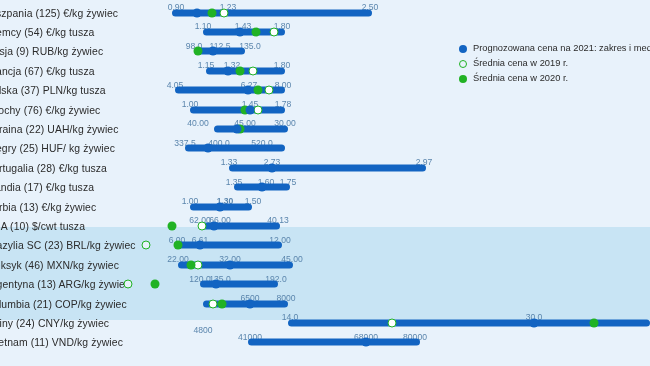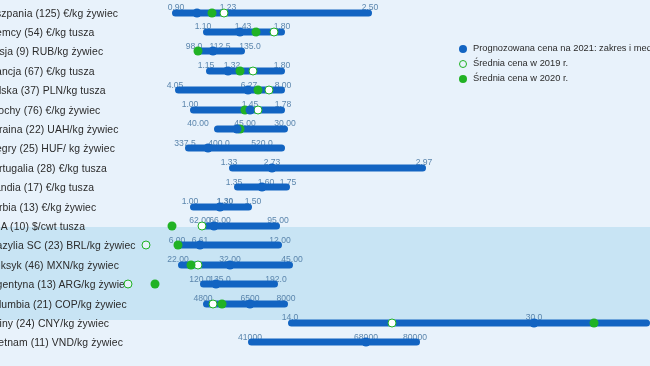--- a/index.html
+++ b/index.html
@@ -205,21 +205,21 @@
         <div class="tick above" style="left: 190px;">1.00</div>
         <div class="tick above" style="left: 225px; font-weight: bold;">1.30</div>
         <div class="tick above" style="left: 253px;">1.50</div>
         <div class="bar" style="left: 190px; width: 62px;"></div>
         <div class="dot median" style="left: 220px;"></div>
       </div>
       <div class="row" style="top: 216.4px;">
         <div class="row-label" style="left: -14px;">USA (10) $/cwt tusza</div>
         <div class="tick above" style="left: 200px;">62.00</div>
         <div class="tick above" style="left: 220px;">66.00</div>
-        <div class="tick above" style="left: 278px;">95.00</div>
+        <div class="tick above" style="left: 278px;">40.13</div>
         <div class="bar" style="left: 200px; width: 80px;"></div>
         <div class="dot y2019" style="left: 202px;"></div>
         <div class="dot y2020" style="left: 172px;"></div>
         <div class="dot median" style="left: 214px;"></div>
       </div>
       <div class="row" style="top: 235.8px;">
         <div class="row-label" style="left: -14px;">Brazylia SC (23) BRL/kg żywiec</div>
         <div class="tick above" style="left: 177px;">6.00</div>
         <div class="tick above" style="left: 200px;">6.61</div>
         <div class="tick above" style="left: 280px;">12.00</div>
@@ -243,21 +243,21 @@
         <div class="tick above" style="left: 200px;">120.0</div>
         <div class="tick above" style="left: 220px;">135.0</div>
         <div class="tick above" style="left: 276px;">192.0</div>
         <div class="bar" style="left: 200px; width: 78px;"></div>
         <div class="dot y2019 outside" style="left: 128px;"></div>
         <div class="dot y2020" style="left: 155px;"></div>
         <div class="dot median" style="left: 216px;"></div>
       </div>
       <div class="row" style="top: 294px;">
         <div class="row-label" style="left: -14px;">Kolumbia (21) COP/kg żywiec</div>
-        <div class="tick above" style="left: 203px;">4800</div>
+        <div class="tick above" style="left: 203px; margin-top: 32px;">4800</div>
         <div class="tick above" style="left: 250px;">6500</div>
         <div class="tick above" style="left: 286px;">8000</div>
         <div class="bar" style="left: 203px; width: 85px;"></div>
         <div class="dot y2019" style="left: 213px;"></div>
         <div class="dot y2020" style="left: 222px;"></div>
         <div class="dot median" style="left: 250px;"></div>
       </div>
       <div class="row" style="top: 313.4px;">
         <div class="row-label" style="left: -14px;">Chiny (24) CNY/kg żywiec</div>
         <div class="tick above" style="left: 290px;">14.0</div>

